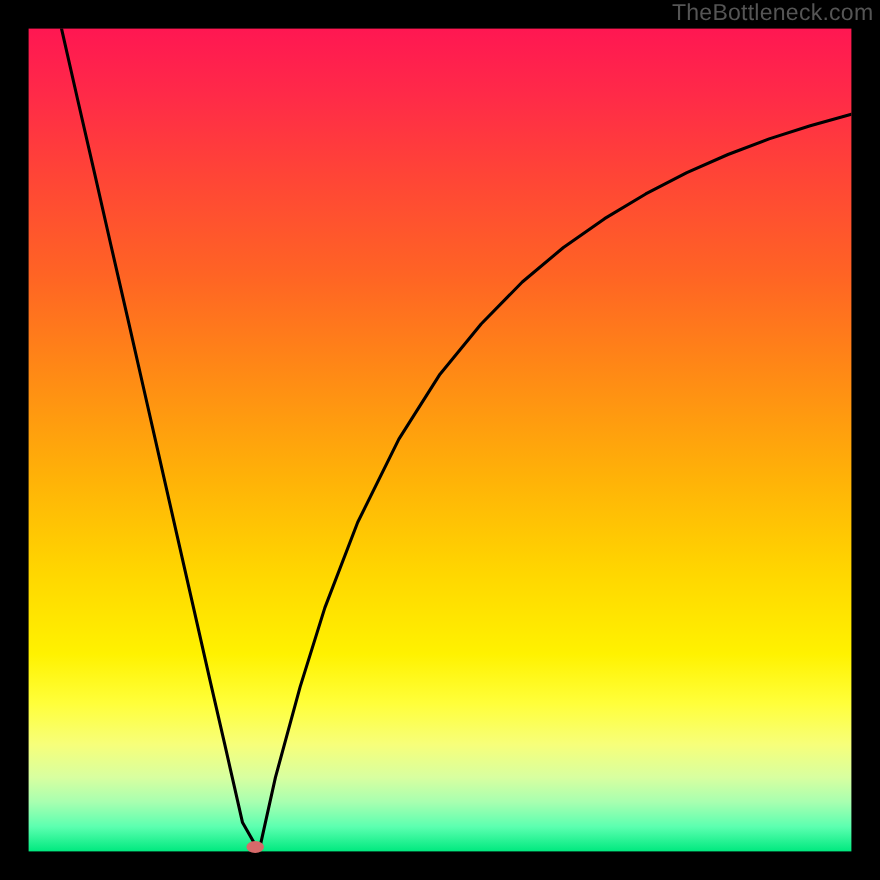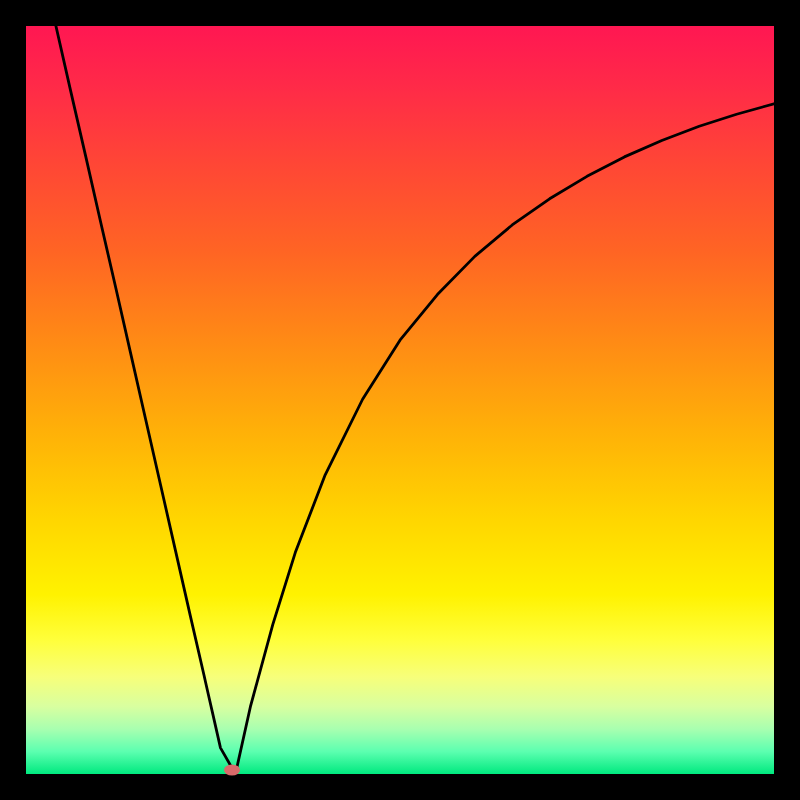--- a/index.html
+++ b/index.html
@@ -68,13 +68,14 @@
 </head>
 <body>
 
 <div class="outer">
   <div class="plot">
     <svg class="curve" viewBox="0 0 748 748" preserveAspectRatio="none">
       <path id="curve-path" d="M29.92 0.00 L44.88 65.82 L59.84 130.90 L74.80 196.72 L89.76 261.80 L104.72 327.62 L119.68 393.45 L134.64 459.27 L149.60 525.10 L164.56 590.92 L178.02 649.26 L179.52 656.00 L183.26 672.45 L187.00 688.91 L194.48 721.82 L209.44 748.00 L224.40 680.68 L246.84 598.40 L269.28 526.59 L299.20 448.80 L336.60 373.25 L374.00 314.16 L411.40 268.53 L448.80 230.38 L486.20 198.97 L523.60 172.79 L561.00 150.35 L598.40 130.90 L635.80 114.44 L673.20 100.23 L710.60 88.26 L748.00 77.79" fill="none" stroke="#000" stroke-width="2.8" stroke-linejoin="round" stroke-linecap="round"></path>
     </svg>
     <div class="marker" id="marker" style="left: 205.7px; top: 744.26px; background: rgb(216, 106, 106);"></div>
   </div>
+  <div class="watermark">TheBottleneck.com</div>
 </div>
 
 </body></html>

